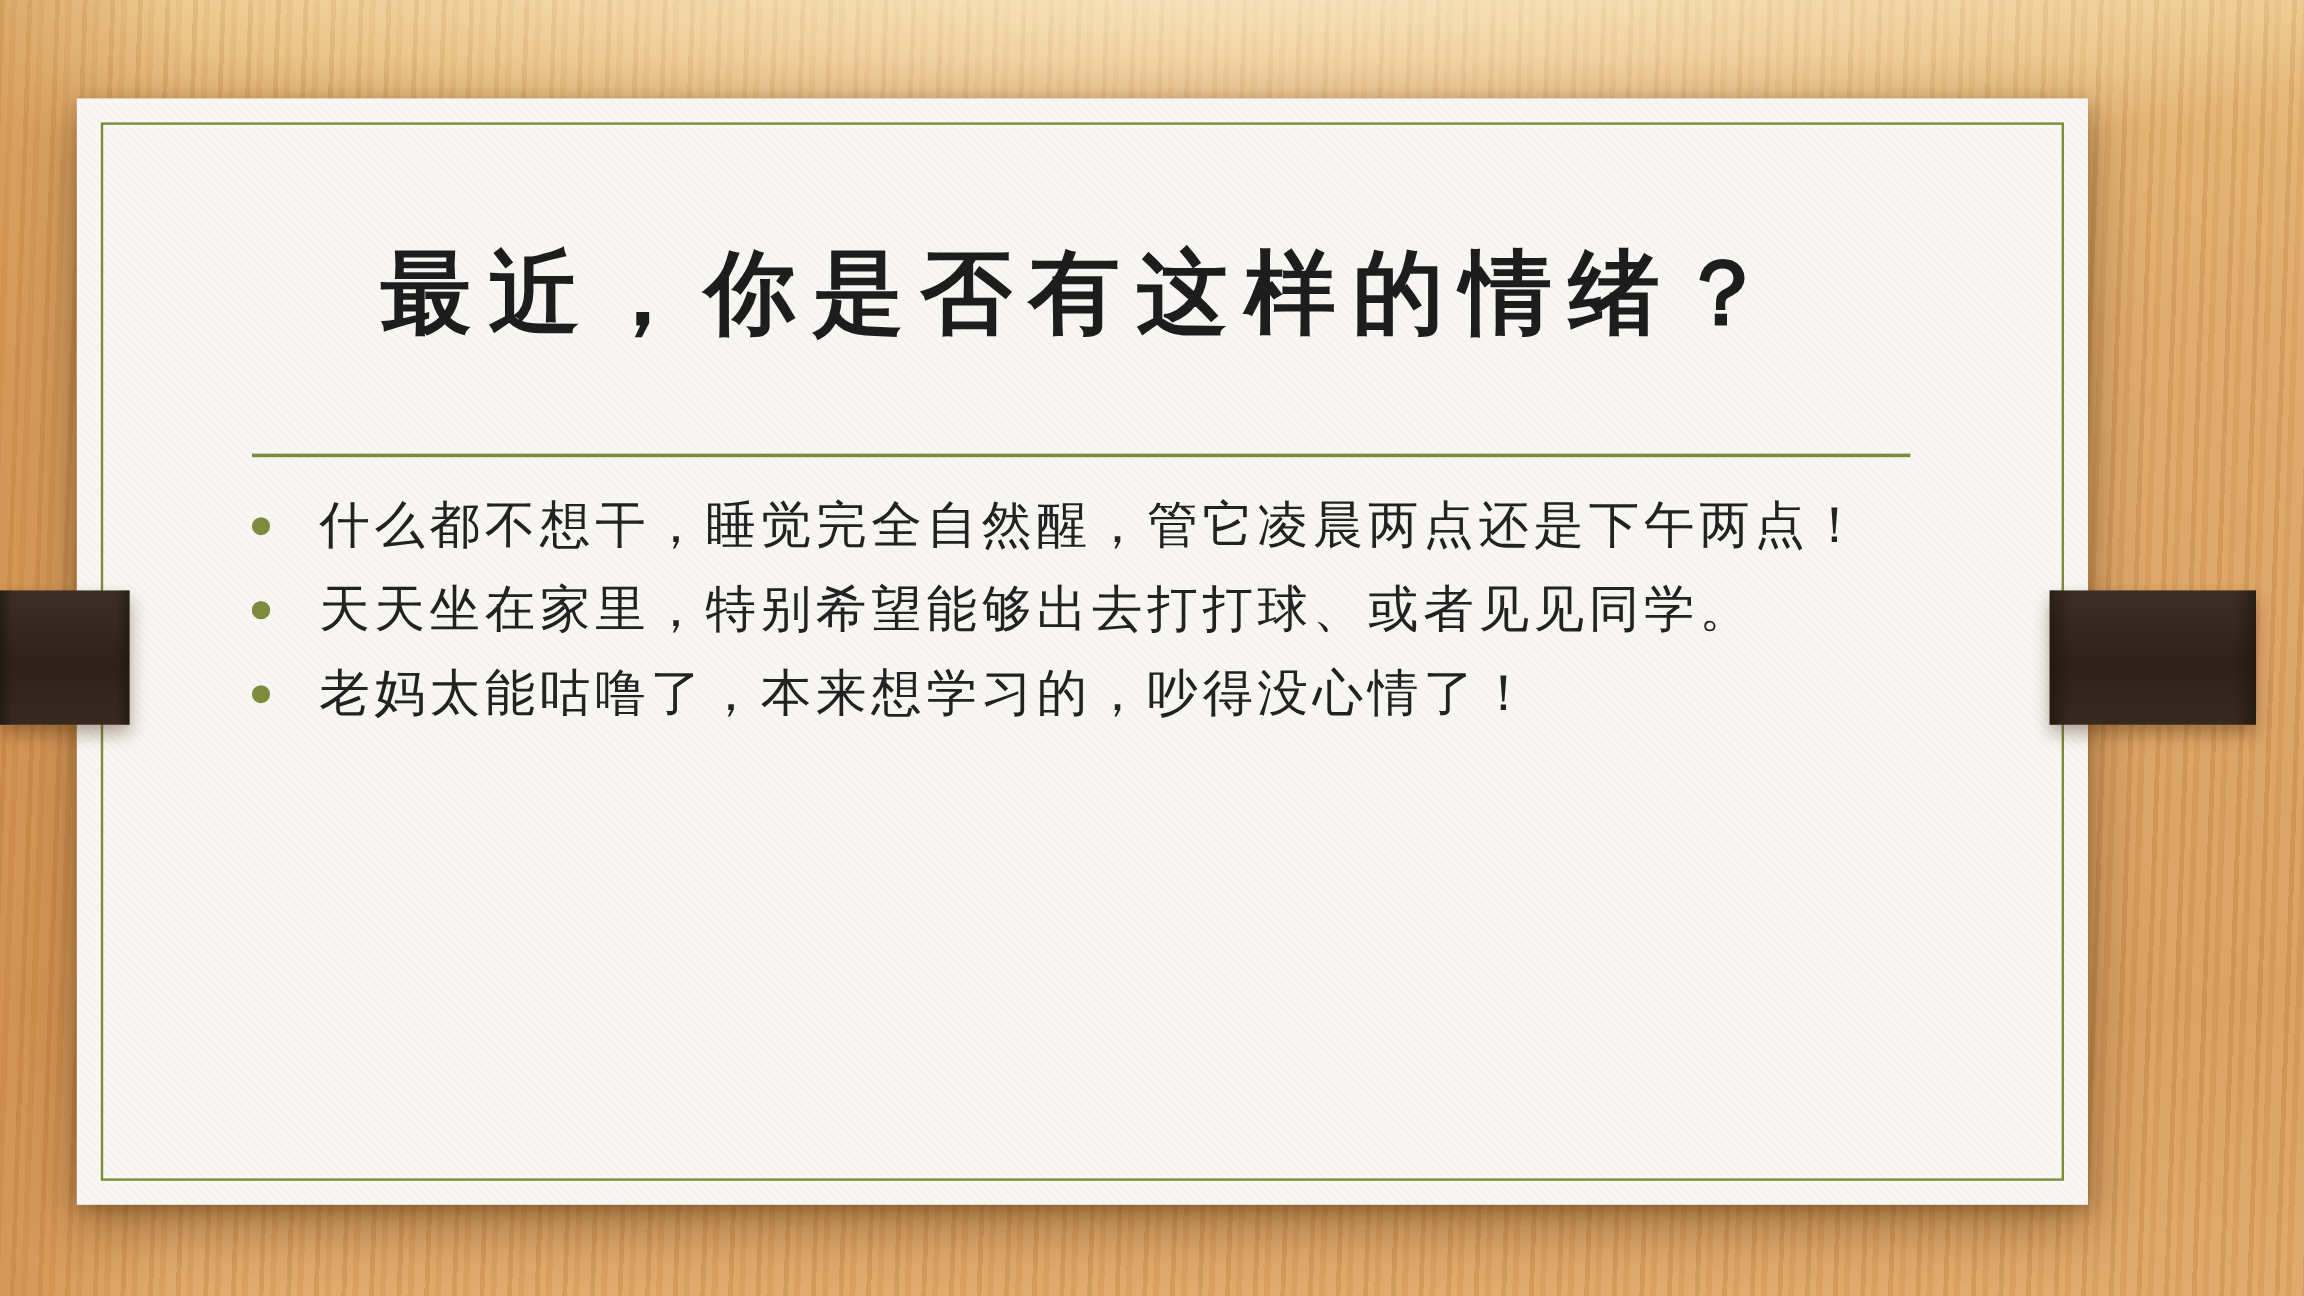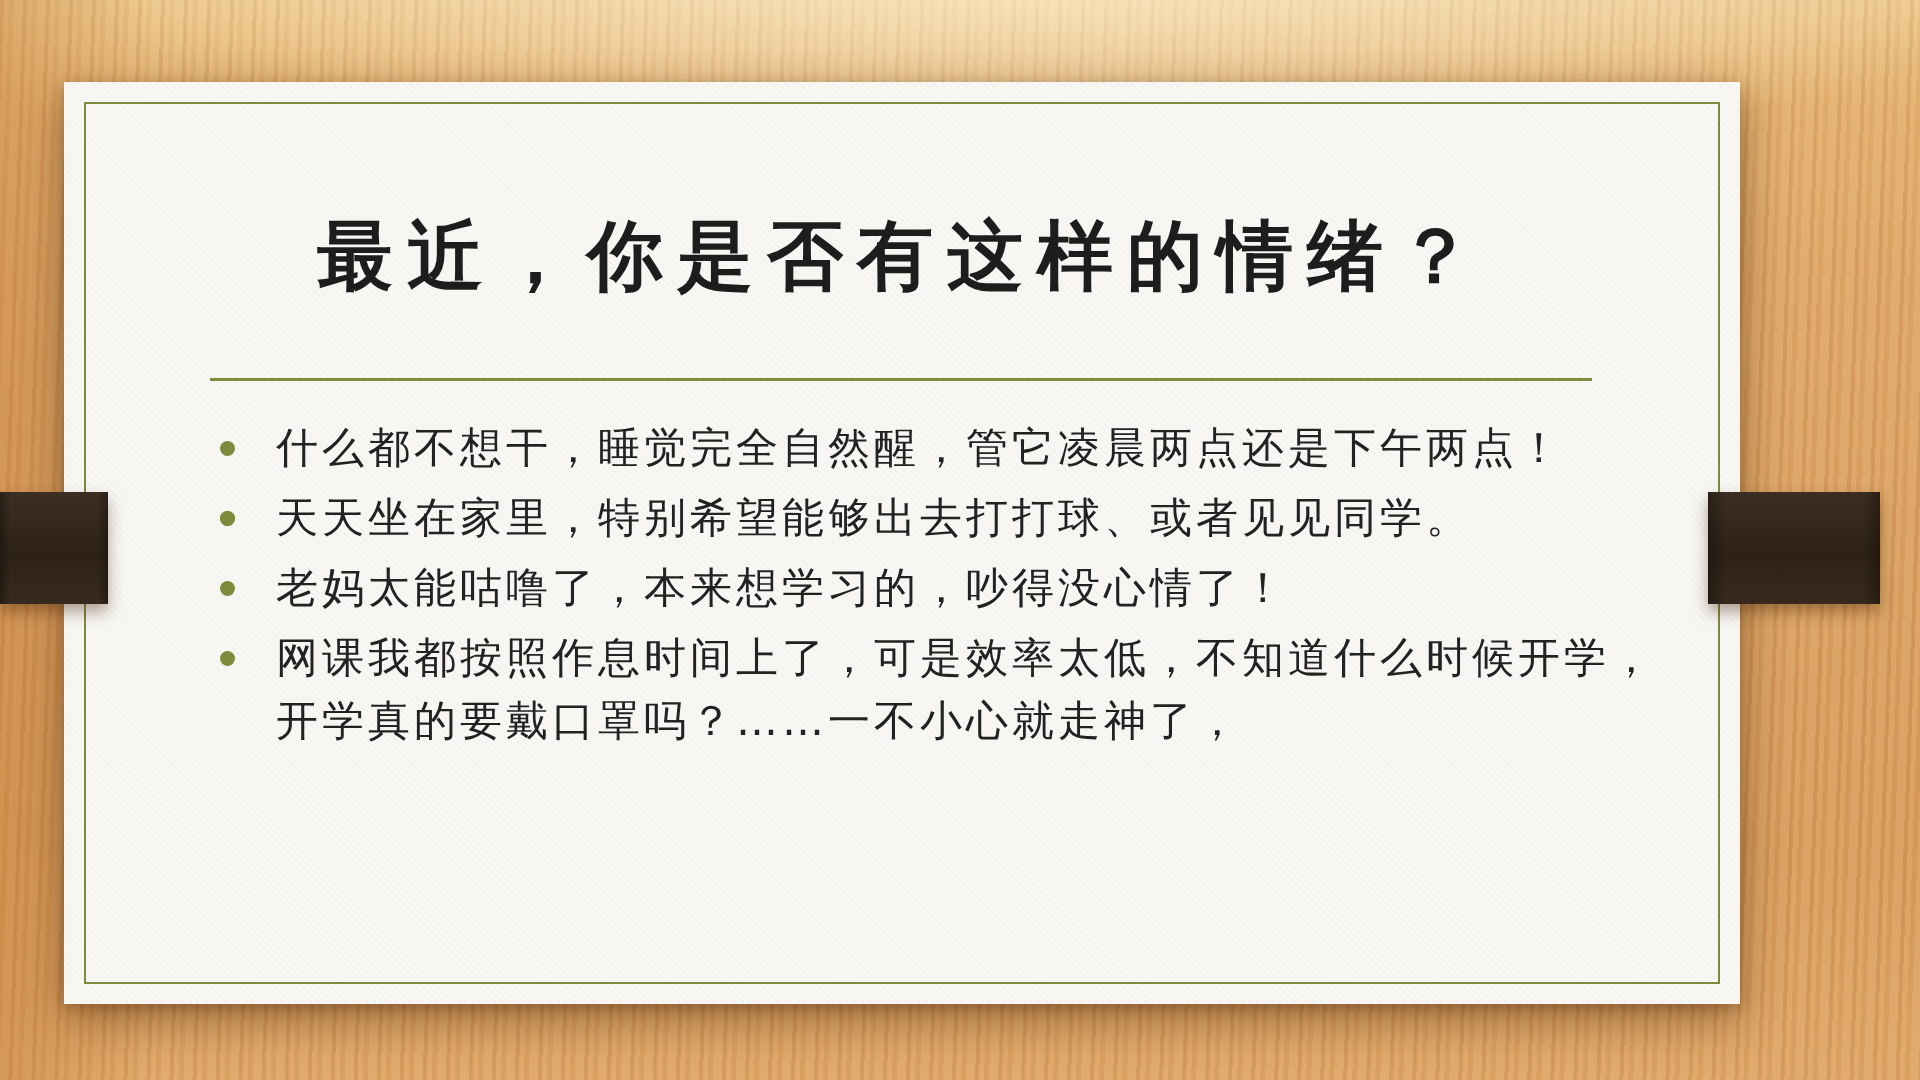--- a/index.html
+++ b/index.html
@@ -40,35 +40,35 @@
       repeating-linear-gradient(45deg, rgba(80,80,70,0.025) 0 2px, rgba(255,255,255,0) 2px 5px),
       #f8f7f4;
     box-shadow: 0 16px 42px rgba(80,42,10,0.45), 0 4px 12px rgba(80,42,10,0.30);
   }
   .inner-border {
     position:absolute; left:20px; top:20px; right:20px; bottom:20px;
     border:2px solid #7d8b3d; pointer-events:none;
   }
 
   .title {
-    position:absolute; left:0; right:0; top:108px; margin:16px;
+    position:absolute; left:0; right:0; top:108px; margin:4px;
     text-align:center;
     font-size:76px; font-weight:600; letter-spacing:14px;
     color:#1d1d1d;
     font-family:"DejaVu Sans", sans-serif;
   }
 
   .divider {
     position:absolute; left:146px; top:296px; width:1382px; height:3px;
     background:#7d8b3d;
   }
 
   .bullets {
     position:absolute; left:142px; top:322px; width:1470px;
-    margin:12px; padding:0; list-style:none;
+    margin:2px; padding:0; list-style:none;
   }
   .bullets li {
     position:relative; padding-left:58px; margin:0 0 7px 0;
     font-size:42px; line-height:1.5; letter-spacing:4px;
     color:#222222;
   }
   .bullets .dot {
     position:absolute; left:2px; top:25px;
     width:15px; height:15px; border-radius:50%;
     background:#7d8b3d;
@@ -95,21 +95,17 @@
       <span class="dot"></span>
     </li>
     <li>
       <span class="dot"></span>
       <span>天天坐在家里，特别希望能够出去打打球、或者见见同学。</span>
     </li>
     <li>
       <span class="dot"></span>
       <span>老妈太能咕噜了，本来想学习的，吵得没心情了！</span>
     </li>
-    <li>
-      <span class="dot"></span>
-      <span>网课我都按照作息时间上了，可是效率太低，不知道什么时候开学，开学真的要戴口罩吗？……一不小心就走神了，</span>
-    </li>
   </ul>
 </div>
 
 <div class="strap strap-left"></div>
 <div class="strap strap-right"></div>
 
 </body></html>

